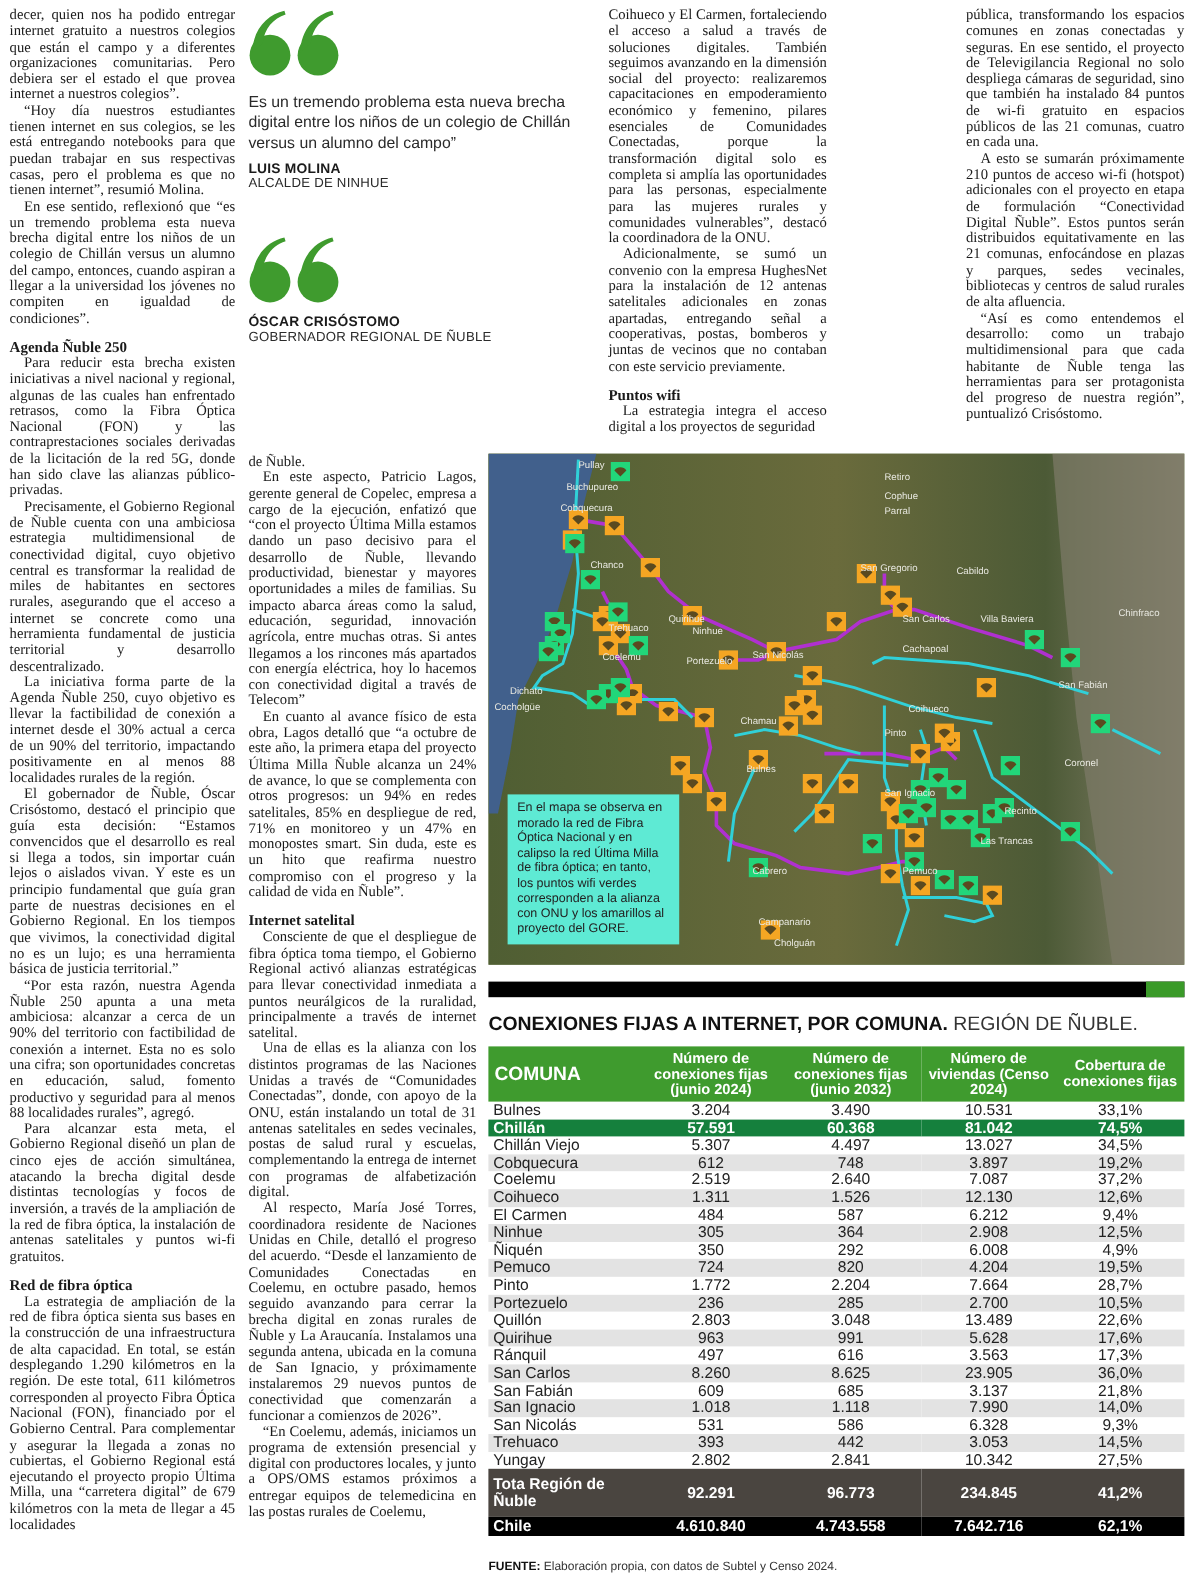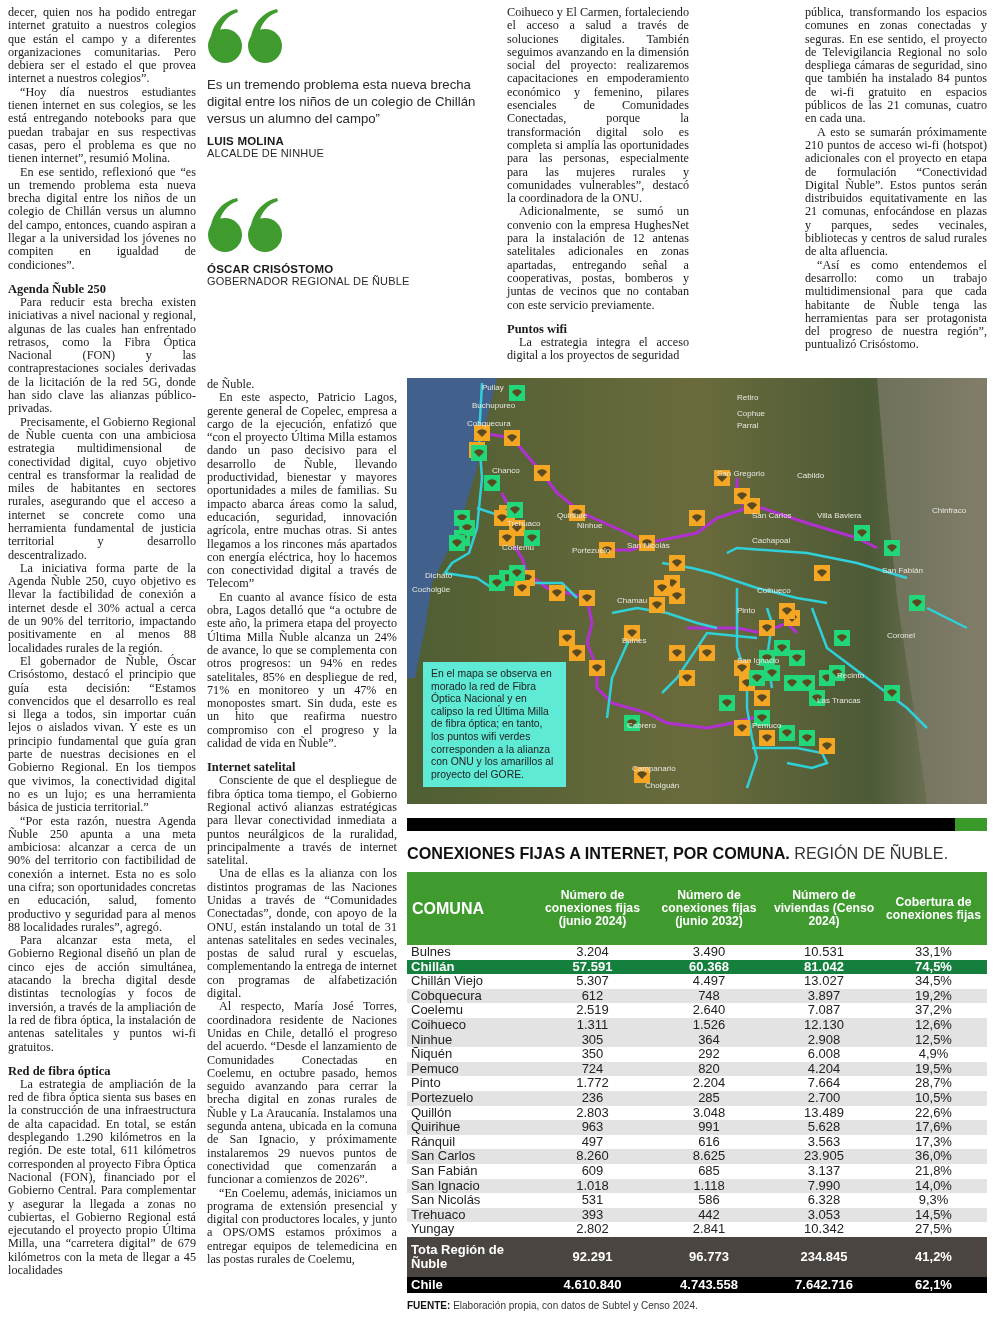--- a/index.html
+++ b/index.html
@@ -30,21 +30,21 @@
   .map-label { font-family: "Liberation Sans", sans-serif; font-size: 8px; fill: #e8e8e0; }
 
   #table-bar { position: absolute; left: 407px; top: 818px; width: 580px; height: 13px; background: #000; }
   #table-bar .accent { position: absolute; right: 0; top: 0; width: 32px; height: 13px; background: #3a9a29; }
 
   #table-title { position: absolute; left: 407px; top: 844px; font-family: "Liberation Sans", sans-serif; font-size: 16.2px; color: #111; white-space: nowrap; }
   #table-title b { font-weight: bold; }
   #table-title span.sub { font-weight: normal; color: #333; }
 
   #data-table { position: absolute; left: 407px; top: 872px; width: 580px; border-collapse: collapse; font-family: "Liberation Sans", sans-serif; }
-  #data-table th { background: #3f9b2e; color: #fff; font-size: 12.2px; line-height: 13px; font-weight: bold; padding: 17px 2px; text-align: center; height: 46px; }
+  #data-table th { background: #3f9b2e; color: #fff; font-size: 12.2px; line-height: 13px; font-weight: bold; padding: 3px 2px; text-align: center; height: 46px; }
   #data-table th.first { text-align: left; padding-left: 5px; font-size: 16px; }
   #data-table td { font-size: 13px; line-height: 14.6px; height: 14.6px; padding: 0 2px; text-align: center; color: #222; }
   #data-table td.first { text-align: left; padding-left: 4px; }
   #data-table tr.alt td { background: #e3e3e3; }
   #data-table tr.highlight td { background: #15803d; color: #fff; font-weight: bold; }
   #data-table tr.total td { background: #4a4540; color: #fff; font-weight: bold; height: 40px; line-height: 14px; }
   #data-table tr.chile td { background: #000000; color: #fff; font-weight: bold; height: 16px; }
   #data-table col.c1 { width: 128px; }
   #data-table col.c2 { width: 115px; }
   #data-table col.c3 { width: 118px; }
@@ -556,20 +556,27 @@
         <td>7.087</td>
         <td>37,2%</td>
       </tr>
       <tr class="alt">
         <td class="first">Coihueco</td>
         <td>1.311</td>
         <td>1.526</td>
         <td>12.130</td>
         <td>12,6%</td>
       </tr>
+      <tr>
+        <td class="first">El Carmen</td>
+        <td>484</td>
+        <td>587</td>
+        <td>6.212</td>
+        <td>9,4%</td>
+      </tr>
       <tr class="alt">
         <td class="first">Ninhue</td>
         <td>305</td>
         <td>364</td>
         <td>2.908</td>
         <td>12,5%</td>
       </tr>
       <tr>
         <td class="first">Ñiquén</td>
         <td>350</td>

